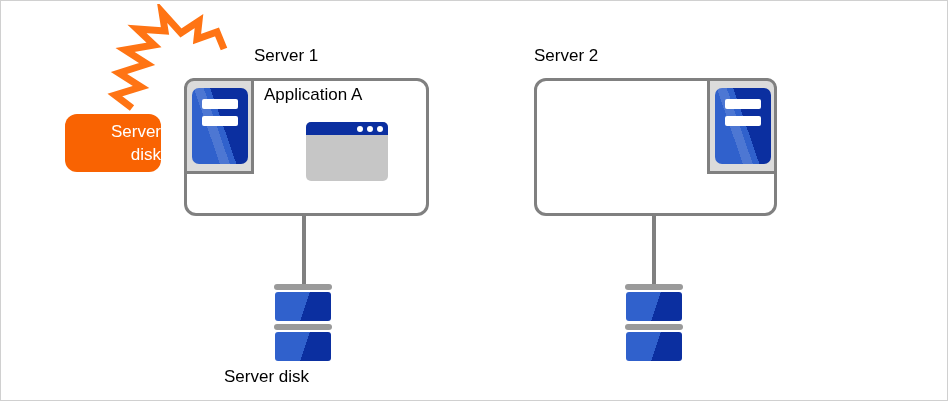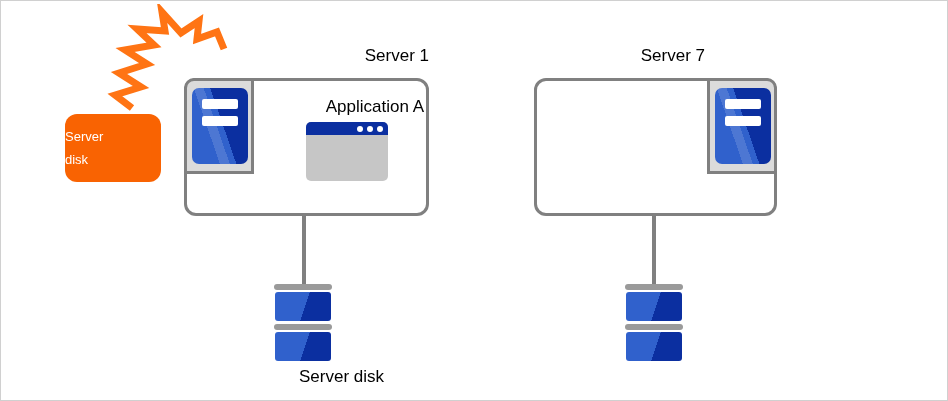--- a/index.html
+++ b/index.html
@@ -18,23 +18,23 @@
   .stage{
     position:relative;width:948px;height:401px;background:#ffffff;
     border:1px solid var(--canvas-border);box-sizing:border-box;overflow:hidden;
     font-family:"Liberation Sans", sans-serif;color:var(--text);
   }
   .abs{position:absolute;}
   
   .bolt{left:90px;top:3px;}
   
   .badge{
-    left:64px;top:113px;width:96px;height:68px;border-radius:12px;
-    background:var(--orange-badge);color:#fff;font-size:13px;line-height:23px;
-    display:flex;flex-direction:column;align-items:flex-start;justify-content:center;
+    left:64px;top:113px;width:96px;height:58px;border-radius:12px;
+    background:var(--orange-badge);color:#fff;font-size:17px;line-height:23px;
+    display:flex;flex-direction:column;align-items:flex-end;justify-content:center;
     text-align:center;
   }
   
   .box{
     border:3px solid var(--border-gray);border-radius:12px;background:#fff;
     box-sizing:border-box;height:138px;
   }
   .box1{left:183px;top:77px;width:245px;}
   .box2{left:533px;top:77px;width:243px;}
   
@@ -52,24 +52,24 @@
   .tower:after{ 
     content:"";position:absolute;inset:0;
     background:linear-gradient(71deg, transparent 34%, rgba(255,255,255,0.14) 34% 46%, transparent 46%);
   }
   .tower .bar{
     position:absolute;left:10px;width:36px;height:10px;background:#fff;border-radius:2px;z-index:1;
   }
   .tower .bar.b1{top:11px;}
   .tower .bar.b2{top:28px;}
   
-  .label{font-size:17px;text-align:right;white-space:nowrap;}
+  .label{font-size:17px;text-align:left;white-space:nowrap;}
   .title1{left:253px;top:45px;width:175px;}
   .title2{left:533px;top:45px;width:171px;}
-  .applabel{left:263px;top:96px;width:160px;}
+  .applabel{left:263px;top:84px;width:160px;}
   .disklabel{left:223px;top:366px;width:160px;}
   
   .window{
     left:305px;top:121px;width:82px;height:59px;border-radius:5px;overflow:hidden;
     background:var(--window-body);
   }
   .window .titlebar{
     position:absolute;left:0;top:0;right:0;height:13px;background:var(--blue-dark);
     display:flex;align-items:center;justify-content:flex-end;gap:4px;padding-right:5px;box-sizing:border-box;
   }
@@ -100,21 +100,21 @@
   <svg class="abs bolt" width="140" height="112" viewBox="0 0 140 112">
     <polyline points="41,104 24,91 50,83 28,69 56,60 34,46 63,41 46,25 74,27 71,8 90,29 108,17 106,35 126,28 133,45" fill="none" stroke="#FF7414" stroke-width="7" stroke-linejoin="miter" stroke-miterlimit="8"></polyline>
   </svg>
 
   <div class="abs badge">
     <span>Server</span>
     <span>disk</span>
   </div>
 
   <div class="abs label title1">Server 1</div>
-  <div class="abs label title2">Server 7</div>
+  <div class="abs label title2">Server 2</div>
 
   <div class="abs box box1"></div>
   <div class="abs box box2"></div>
 
   <div class="abs chip chip1">
     <div class="tower">
       <div class="bar b1"></div>
       <div class="bar b2"></div>
     </div>
   </div>

